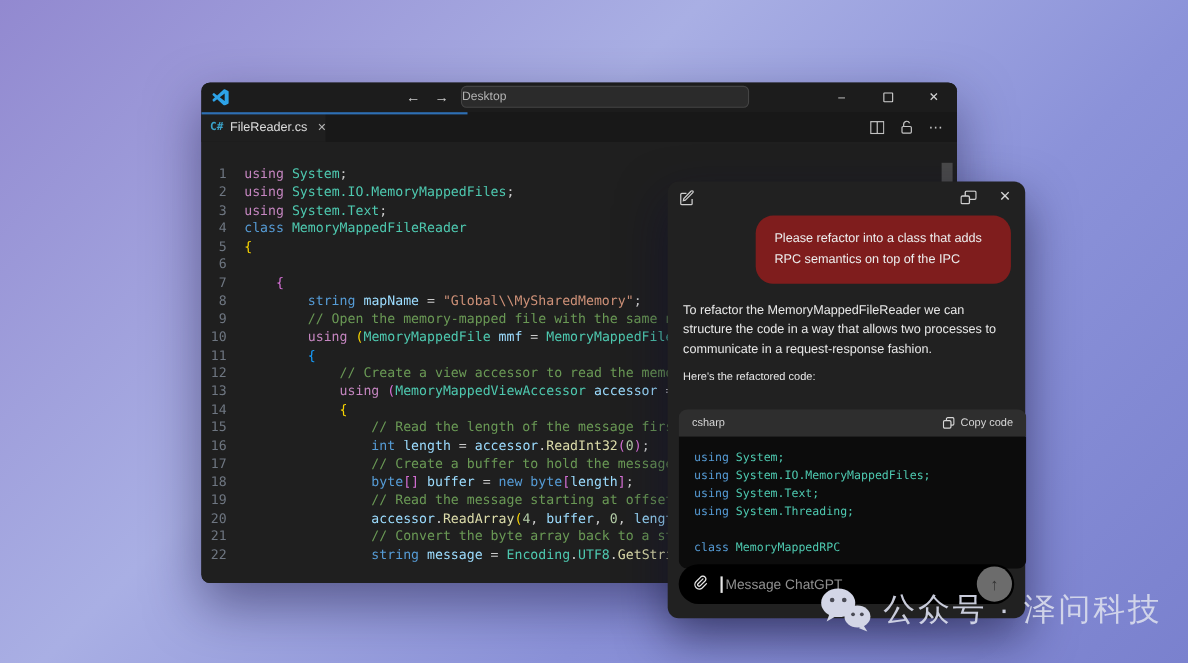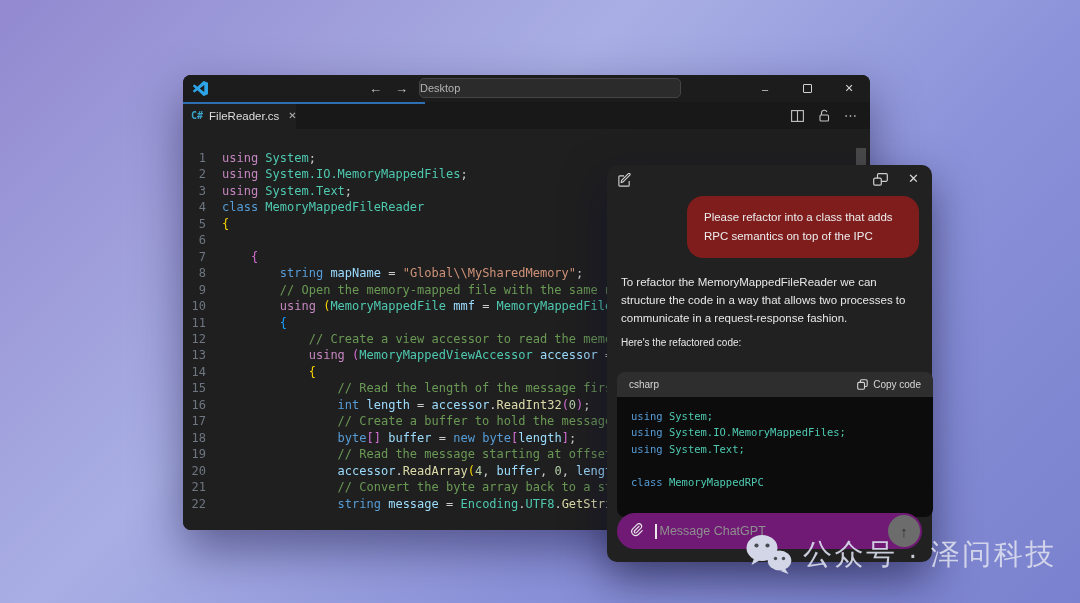--- a/index.html
+++ b/index.html
@@ -57,21 +57,21 @@
   .assist1 { position:absolute; left:14px; top:108px; width:300px; font-size:11.5px;
     line-height:18px; color:#e8e8e8; }
   .assist2 { position:absolute; left:14px; top:172px; width:300px; font-size:10px; color:#e8e8e8; }
   .codecard { position:absolute; left:10px; top:207px; width:316px; border-radius:8px; overflow:hidden; }
   .cchead { height:25px; background:#2e2e2e; display:flex; align-items:center;
     padding:0 12px; font-size:10px; color:#d6d6d6; }
   .cc-right { margin-left:auto; display:flex; align-items:center; gap:5px; }
   .ccbody { background:#0c0c0c; height:120px; padding:11px 14px;
     font-family:"DejaVu Sans Mono",monospace; font-size:10.5px; line-height:16.4px; }
   .inputbar { position:absolute; left:10px; right:10px; bottom:13px; height:36px;
-    border-radius:18px; background:#701a75; display:flex; align-items:center; }
+    border-radius:18px; background:#000000; display:flex; align-items:center; }
   .clip { margin-left:13px; flex:none; }
   .caret { width:1.5px; height:15px; background:#e8e8e8; margin-left:10px; flex:none; }
   .placeholder { color:#8f8f8f; font-size:12.5px; margin-left:3px; flex:1; }
   .send { width:32px; height:32px; border-radius:50%; background:#6c6c6c; margin-right:2px;
     flex:none; display:flex; align-items:center; justify-content:center;
     color:#333; font-size:15px; font-weight:bold; }
 
   
   .watermark { position:absolute; left:745px; top:533px; display:flex; align-items:center;
     gap:10px; z-index:5; }
@@ -179,20 +179,21 @@
             <rect x="3.4" y="0.7" width="6.8" height="6.8" rx="1.2" fill="none" stroke="#d6d6d6" stroke-width="1.1"></rect>
             <rect x="0.7" y="3.4" width="6.8" height="6.8" rx="1.2" fill="#2e2e2e" stroke="#d6d6d6" stroke-width="1.1"></rect>
           </svg>
           <span>Copy code</span>
         </span>
       </div>
       <div class="ccbody">
           <div class="row"><span class="ct"><span class="kw">using</span><span class="pl"> </span><span class="ty">System;</span></span></div>
           <div class="row"><span class="ct"><span class="kw">using</span><span class="pl"> </span><span class="ty">System.IO.MemoryMappedFiles;</span></span></div>
           <div class="row"><span class="ct"><span class="kw">using</span><span class="pl"> </span><span class="ty">System.Text;</span></span></div>
+          <div class="row"><span class="ct"><span class="kw">using</span><span class="pl"> </span><span class="ty">System.Threading;</span></span></div>
           <div class="row"><span class="ct"><span class="pl"> </span></span></div>
           <div class="row"><span class="ct"><span class="kw">class</span><span class="pl"> </span><span class="ty">MemoryMappedRPC</span></span></div>
         </div>
     </div>
 
     <div class="inputbar">
       <svg class="clip" width="15" height="17" viewBox="0 0 15 17">
         <path d="M11.6 4.2 5.9 9.9a1.7 1.7 0 0 0 2.4 2.4l5.7-5.7a3.4 3.4 0 0 0-4.8-4.8L3.5 7.5a5.1 5.1 0 0 0 7.2 7.2l5-5" transform="scale(0.78)" fill="none" stroke="#e6e6e6" stroke-width="1.5" stroke-linecap="round"></path>
       </svg>
       <span class="caret"></span>

